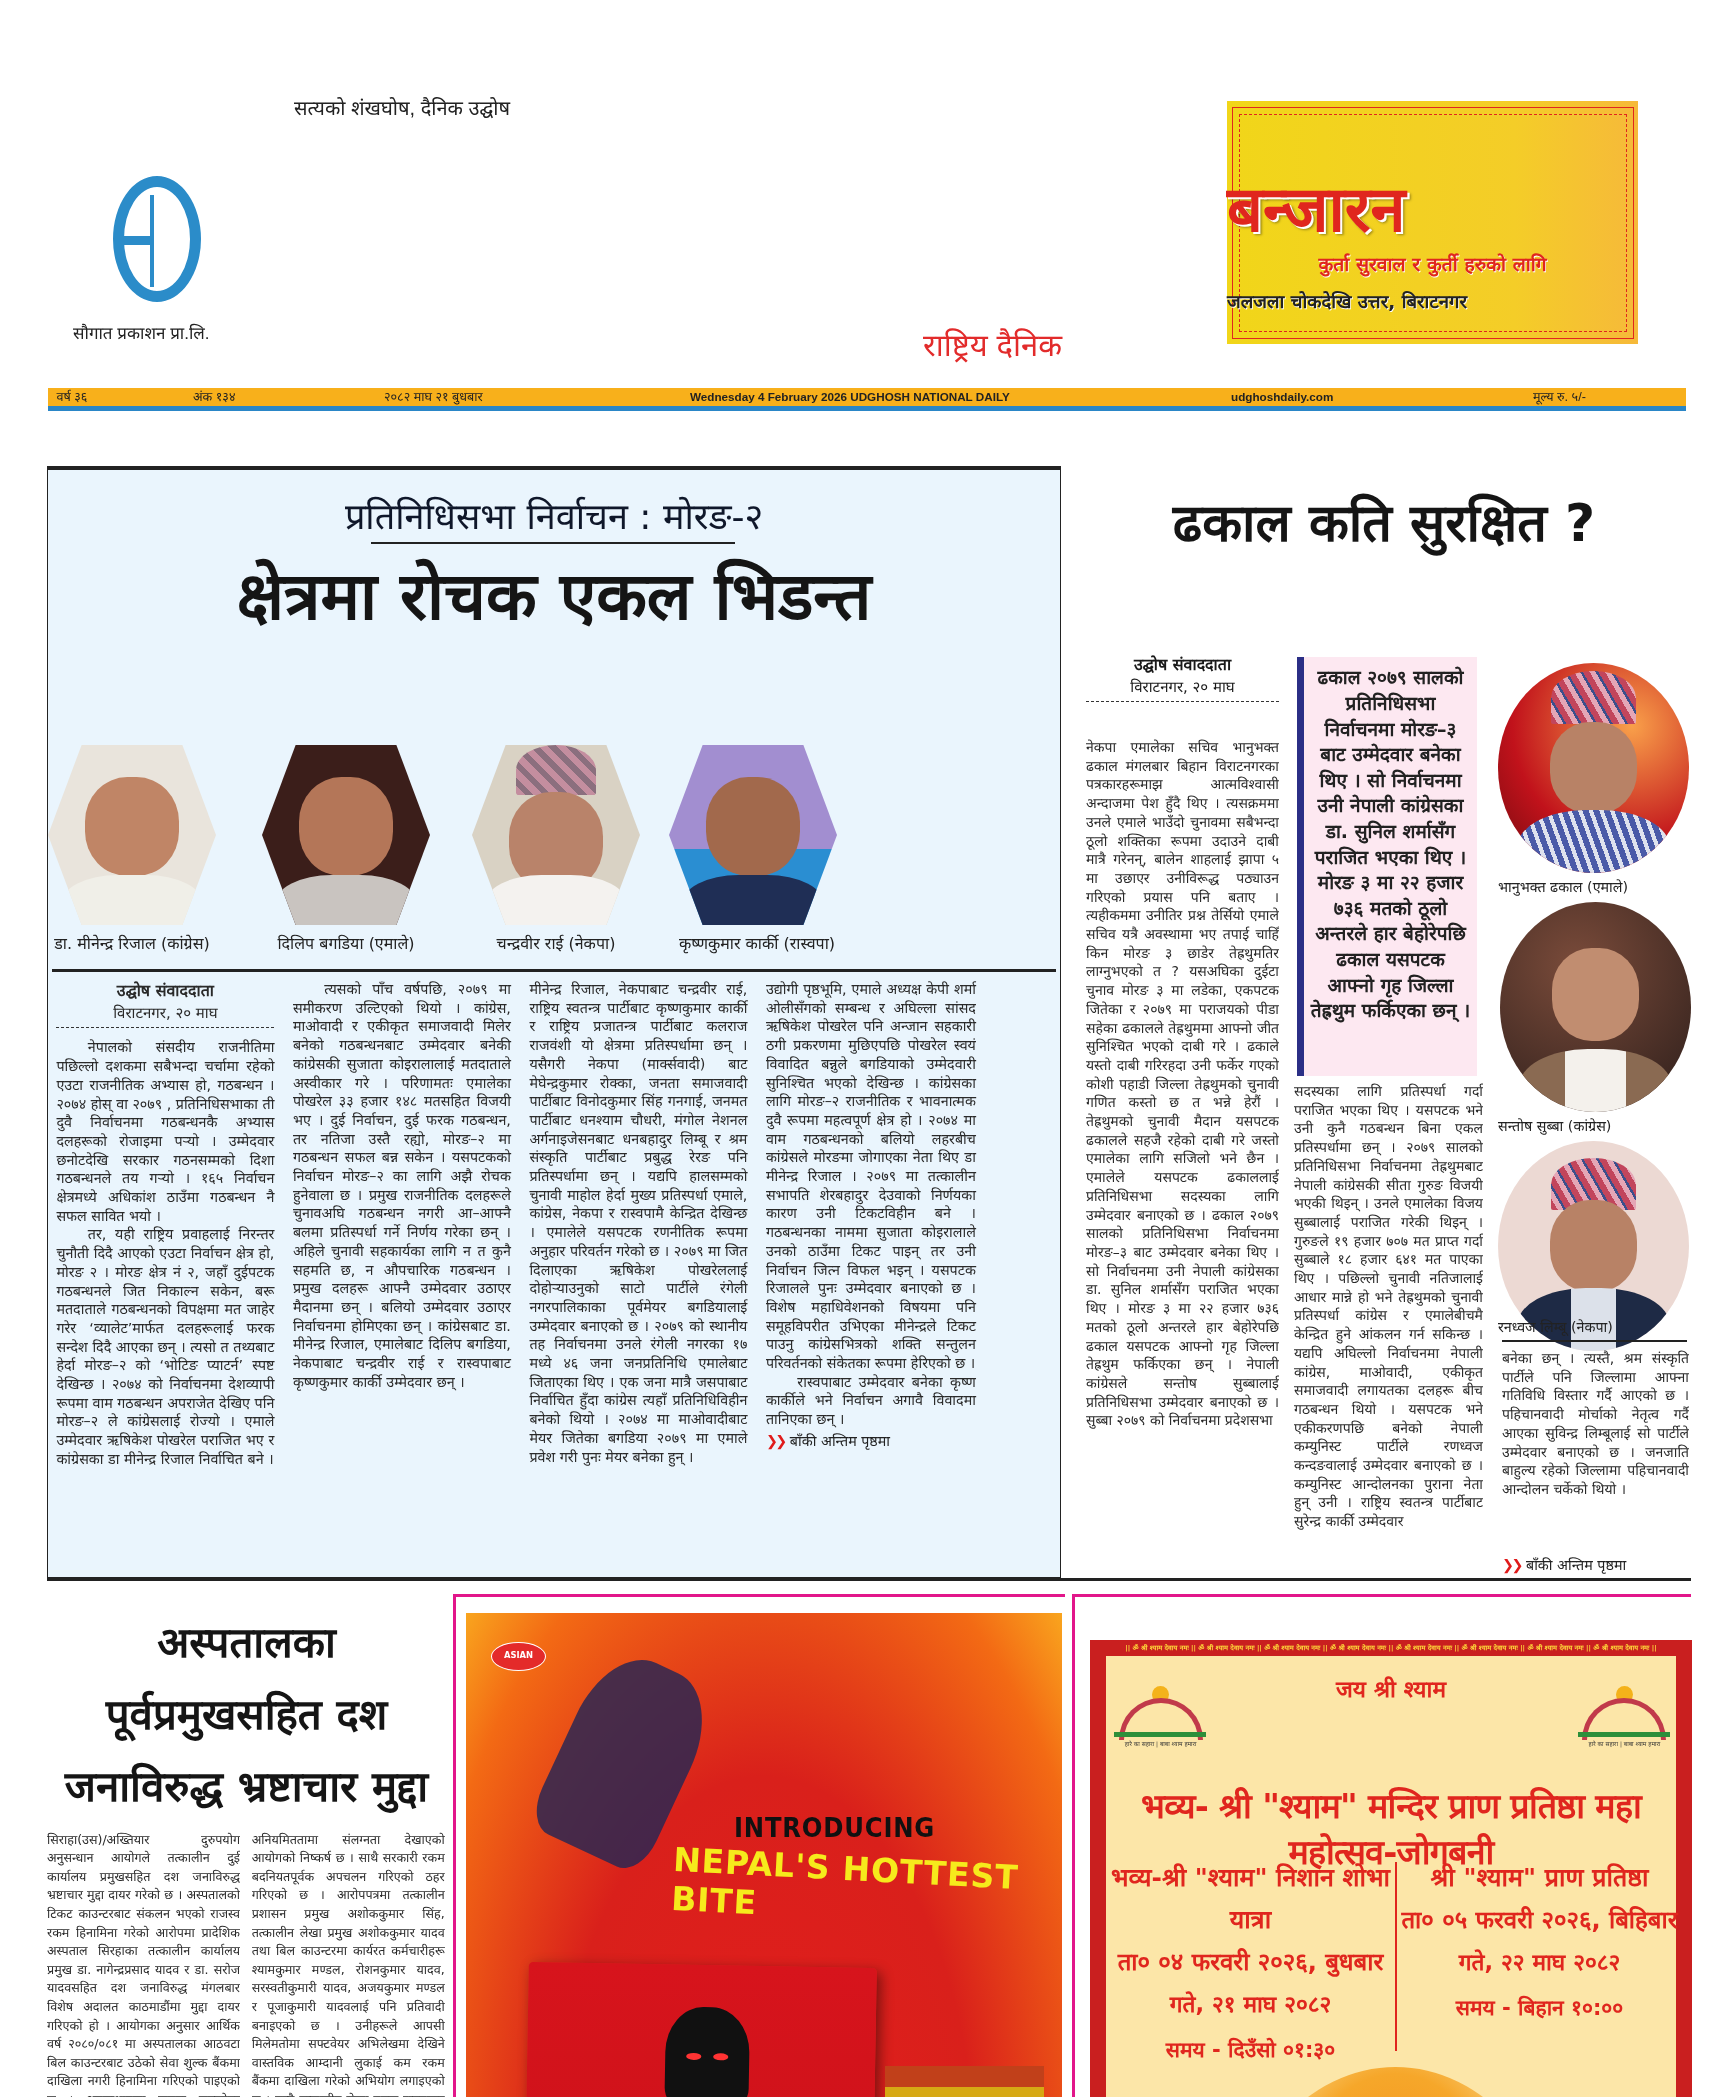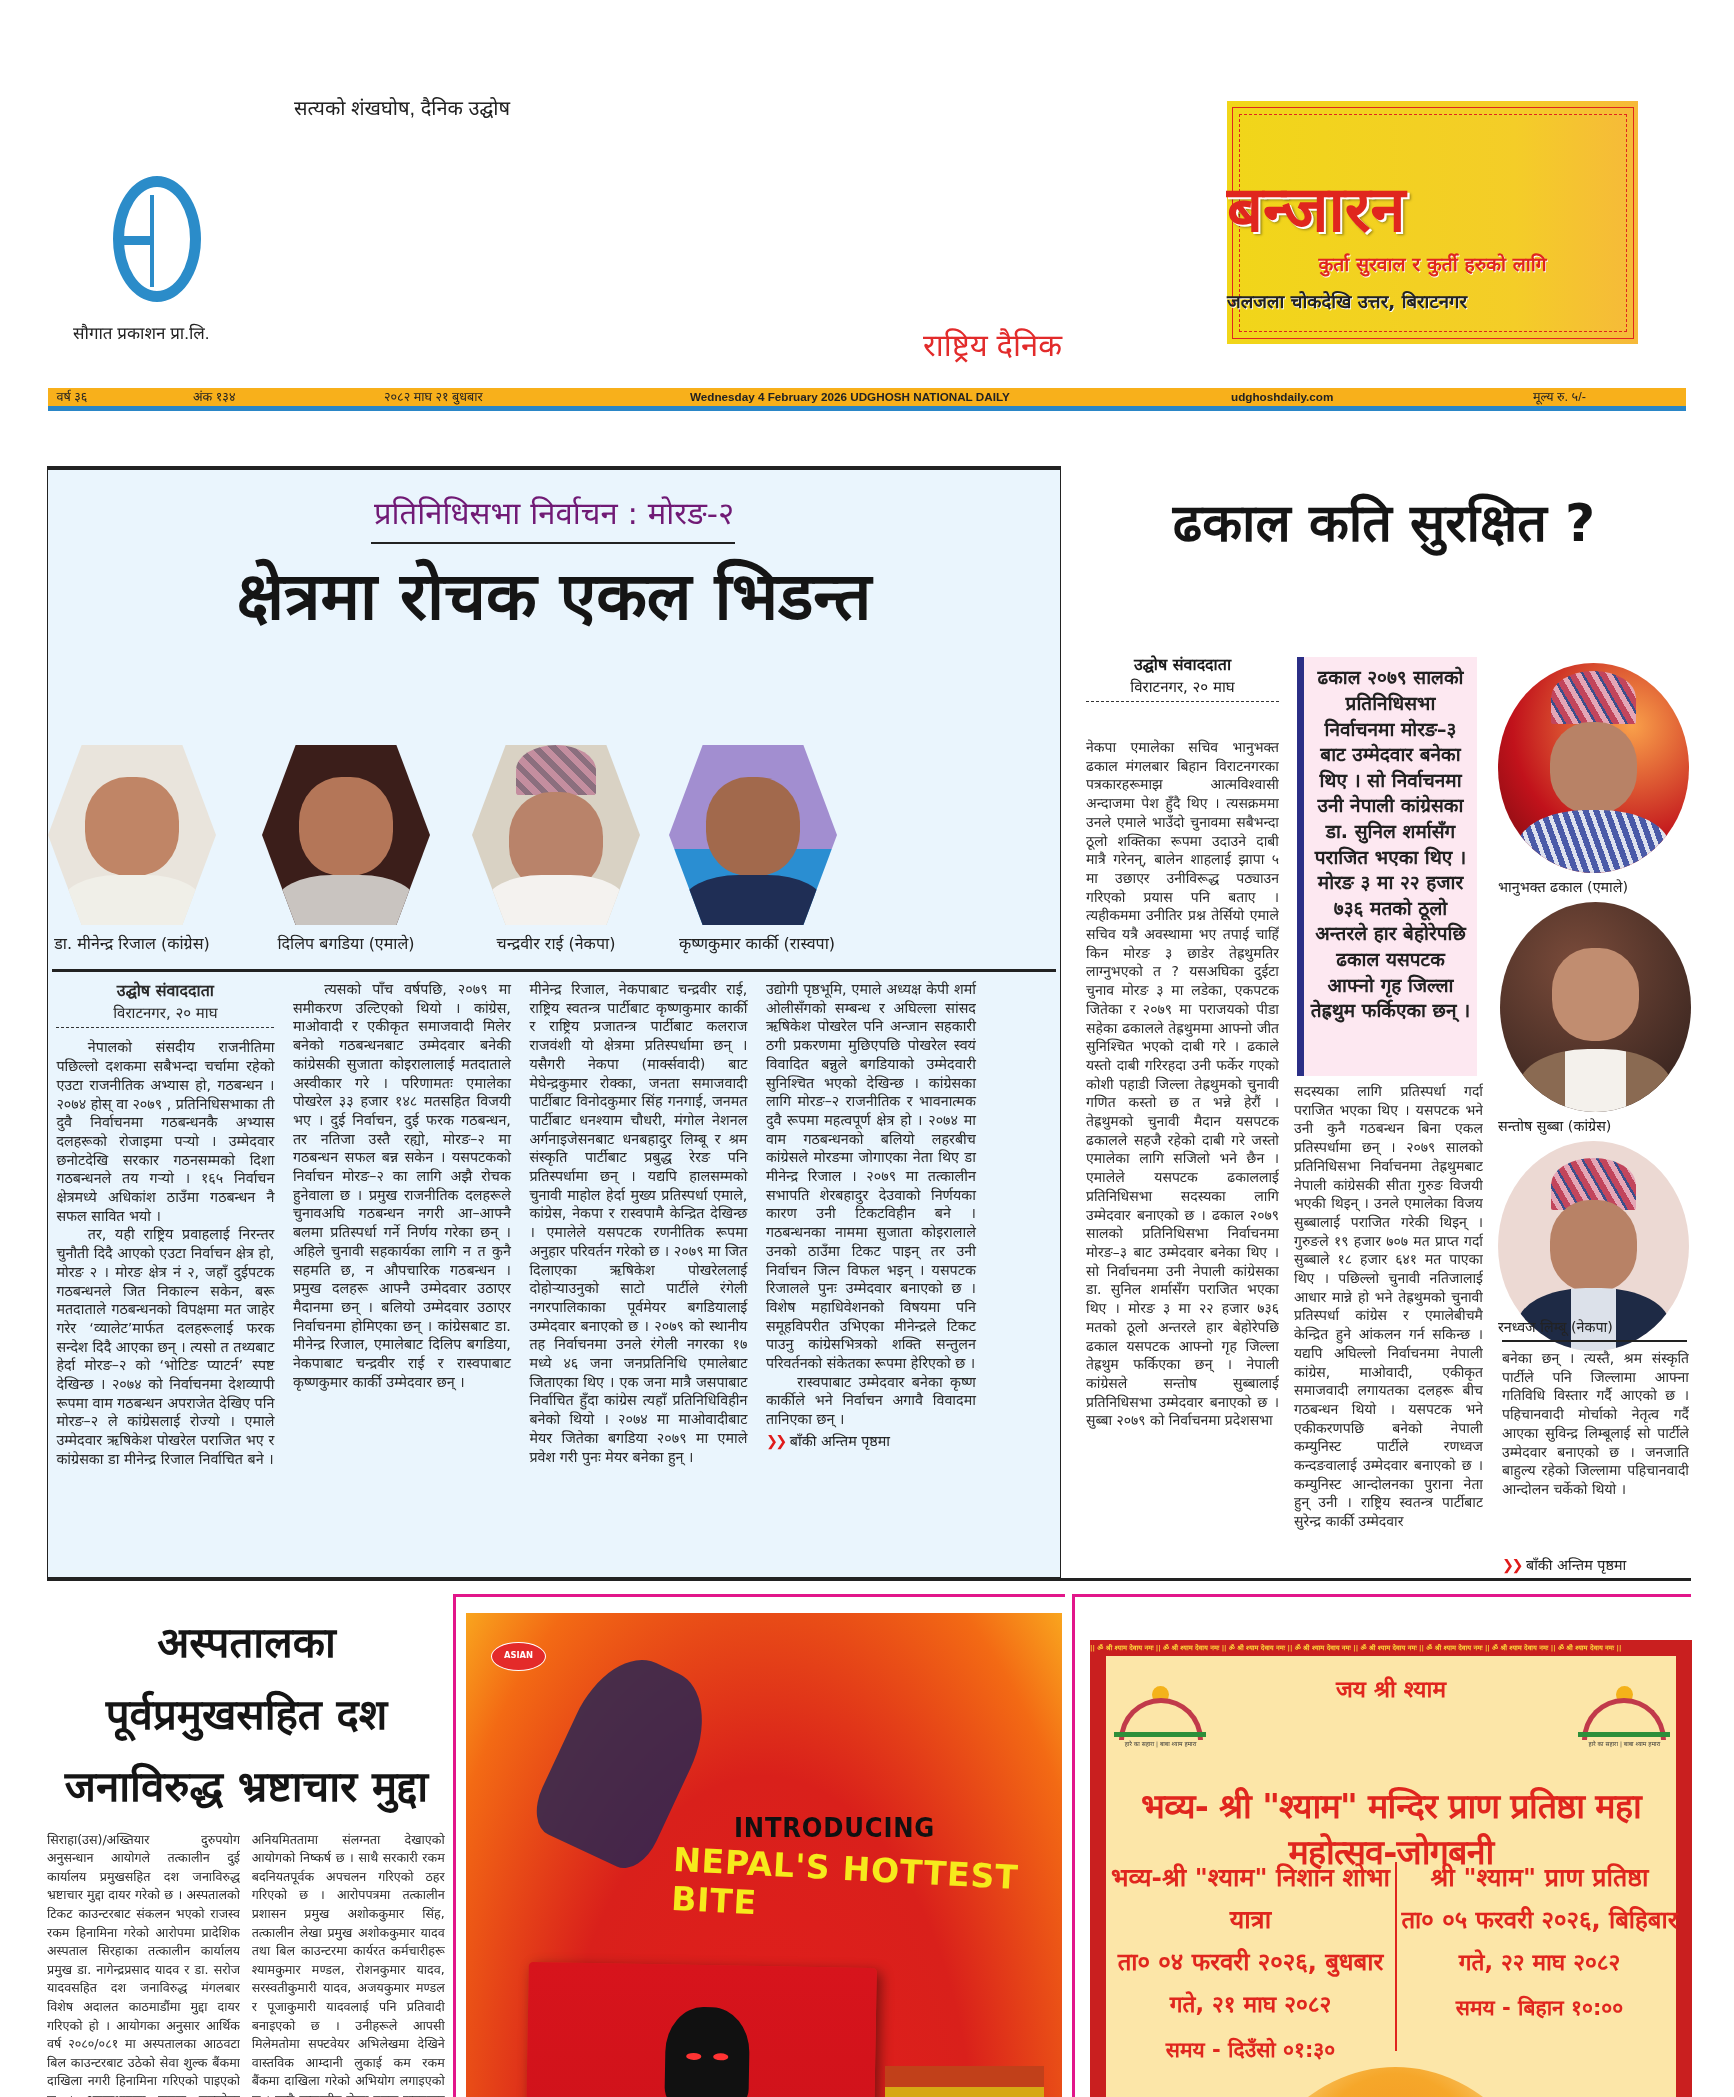--- a/index.html
+++ b/index.html
@@ -22,21 +22,21 @@
   .ad-banjaran .brand { position: absolute; left: 0; right: 0; top: 63px; font-size: 63px; font-weight: bold; color: #e0261e; text-shadow: 2.1px 2.1px 0 #fff, 3.4px 3.4px 2.5px rgba(0,0,0,.35); }
   .ad-banjaran .line1 { position: absolute; left: 0; right: 0; top: 149px; text-align: center; font-size: 19.3px; font-weight: bold; color: #e0261e; text-shadow: 0.8px 0.8px 0 #fff; }
   .ad-banjaran .line2 { position: absolute; left: 0; right: 0; top: 187px; text-align: left; font-size: 18.5px; font-weight: bold; color: #222; text-shadow: 0.8px 0.8px 0 #fff; }
 
   .infobar { position: absolute; left: 48px; top: 388px; width: 1638px; height: 17.6px; background: #f8b01b; display: flex; align-items: center; font-size: 12.6px; color: #222; font-family: "Liberation Sans", sans-serif; }
   .infobar span { position: absolute; white-space: nowrap; }
   .infobar-blue { position: absolute; left: 48px; top: 406px; width: 1638px; height: 4.6px; background: #2a86c7; }
 
   
   .lead { position: absolute; left: 47px; top: 466px; width: 1014px; height: 1112px; background: #eaf5fd; border: 1.7px solid #222; border-top-width: 4.2px; }
-  .lead .kicker { position: absolute; left: 0; right: 0; top: 21px; text-align: center; font-size: 31px; color: #701a75; }
+  .lead .kicker { position: absolute; left: 0; right: 0; top: 21px; text-align: center; font-size: 36px; color: #0f172a; }
   .lead .kicker-rule { position: absolute; left: 323px; width: 364px; top: 72px; height: 2.1px; background: #222; }
   .lead .headline { position: absolute; left: 0; right: 0; top: 84px; text-align: center; font-size: 66px; line-height: 86px; font-weight: bold; color: #151515; }
   .lead .photos { position: absolute; left: 0; right: 0; top: 275px; height: 180px; }
   .hexphoto { position: absolute; top: 0; width: 168px; height: 180px; clip-path: polygon(20% 0,80% 0,100% 50%,80% 100%,20% 100%,0 50%); }
   .hexphoto .face { position: absolute; left: 22%; top: 18%; width: 56%; height: 55%; border-radius: 45%; background: #b17b5c; }
   .hexphoto .body { position: absolute; left: 8%; top: 72%; width: 84%; height: 40%; border-radius: 40% 40% 0 0; }
   .hexphoto .hat { position: absolute; left: 26%; top: 0; width: 48%; height: 28%; background: repeating-linear-gradient(45deg,#c48e9f 0 6.7px,#8b6f7e 6.7px 12.6px); border-radius: 60% 60% 3.4px 3.4px; }
   .lead .captions { position: absolute; left: 0; right: 0; top: 462px; height: 25px; }
   .lead .captions span { position: absolute; font-size: 16px; color: #222; text-align: center; width: 218px; }
   .lead .body-rule { position: absolute; left: 4.2px; right: 4.2px; top: 499px; height: 2.9px; background: #222; }
@@ -77,21 +77,21 @@
   .ad-devils .hottest { position: absolute; left: 206px; top: 237px; font-size: 33px; font-weight: bold; color: #f6ea1c; letter-spacing: 0.8px; transform: rotate(3deg); }
   .ad-devils .pack { position: absolute; left: 59px; top: 352px; width: 348px; height: 440px; background: linear-gradient(180deg,#d7141c,#c40f18); border-radius: 4.2px; box-shadow: 4.2px 4.2px 12.6px rgba(0,0,0,.45); transform: rotate(1deg); }
   .ad-devils .devil { position: absolute; left: 138px; top: 42px; width: 84px; height: 101px; background: #111; border-radius: 45% 45% 20% 20%; }
   .ad-devils .devil .eye { position: absolute; top: 46px; width: 15px; height: 6.7px; background: #ff3333; border-radius: 50%; }
   .ad-devils .brandname { position: absolute; left: 0; right: 0; top: 126px; text-align: center; font-size: 63px; font-weight: bold; color: #f6ea1c; text-shadow: 2.5px 2.5px 0 #111; }
   .ad-devils .bowl { position: absolute; left: 419px; top: 453px; width: 159px; height: 117px; background: #d6a814; border-radius: 0 0 80px 80px; border-top: 21px solid #c1401a; }
   .ad-devils .hand { position: absolute; width: 126px; height: 201px; background: #2b2752; opacity: .85; border-radius: 40% 40% 20% 20%; }
 
   
   .ad-shyam { position: absolute; left: 1090px; top: 1640px; width: 602px; height: 990px; background: #fce6a8; border: 16px solid #c91f1f; }
-  .ad-shyam .om-border { position: absolute; left: -16px; right: -16px; height: 16px; color: #ffd83a; font-size: 6.7px; font-weight: bold; line-height: 16px; overflow: hidden; white-space: nowrap; }
+  .ad-shyam .om-border { position: absolute; left: -16px; right: -16px; height: 16px; color: #ffd83a; font-size: 6.7px; font-weight: bold; text-align: center; line-height: 16px; overflow: hidden; white-space: nowrap; }
   .ad-shyam .jay { position: absolute; left: 0; right: 0; top: 17px; text-align: center; font-size: 22.7px; font-weight: bold; color: #e0261e; }
   .ad-shyam .emblem { position: absolute; top: 17px; width: 101px; height: 84px; }
   .ad-shyam .emblem .bow { position: absolute; left: 8.4px; top: 25px; width: 84px; height: 42px; border: 5.9px solid #c13a4a; border-bottom: none; border-radius: 42px 42px 0 0; }
   .ad-shyam .emblem .grass { position: absolute; left: 4.2px; top: 59px; width: 92px; height: 5px; background: #2d8f3a; }
   .ad-shyam .emblem .sun { position: absolute; left: 42px; top: 12.6px; width: 17px; height: 17px; border-radius: 50%; background: #f4b21a; }
   .ad-shyam .emblem .txt { position: absolute; left: 0; top: 67px; width: 101px; text-align: center; font-size: 5.9px; color: #333; }
   .ad-shyam .title { position: absolute; left: 0; right: 0; top: 126px; text-align: center; font-size: 34px; font-weight: bold; color: #e0261e; letter-spacing: -0.8px; }
   .ad-shyam .half { position: absolute; top: 201px; width: 289px; text-align: center; color: #e0261e; font-weight: bold; }
   .ad-shyam .half .h1 { font-size: 25px; line-height: 42px; }
   .ad-shyam .half .h2 { font-size: 24px; line-height: 42px; }

